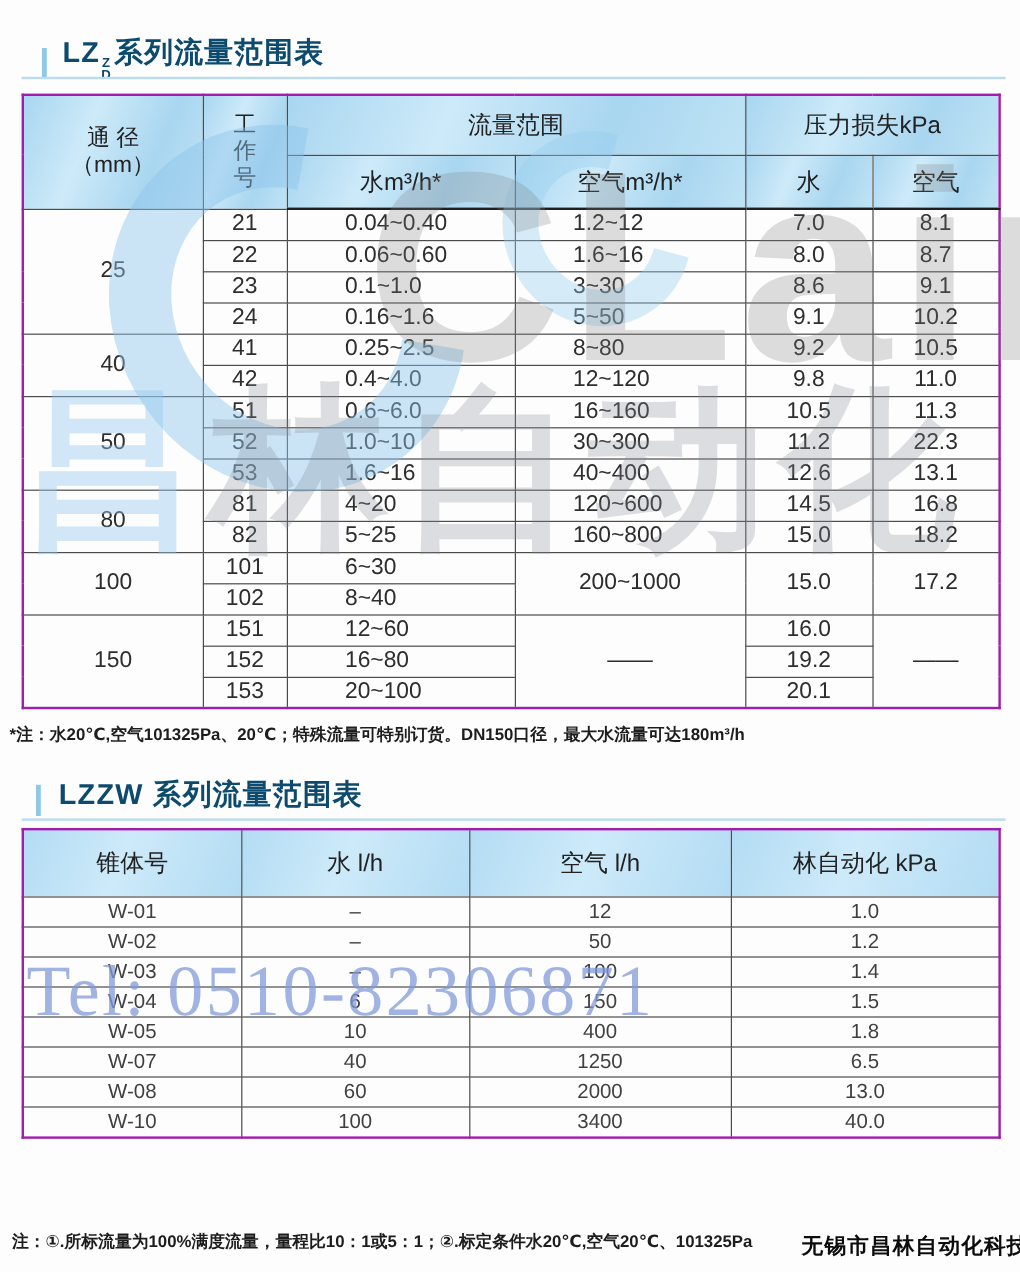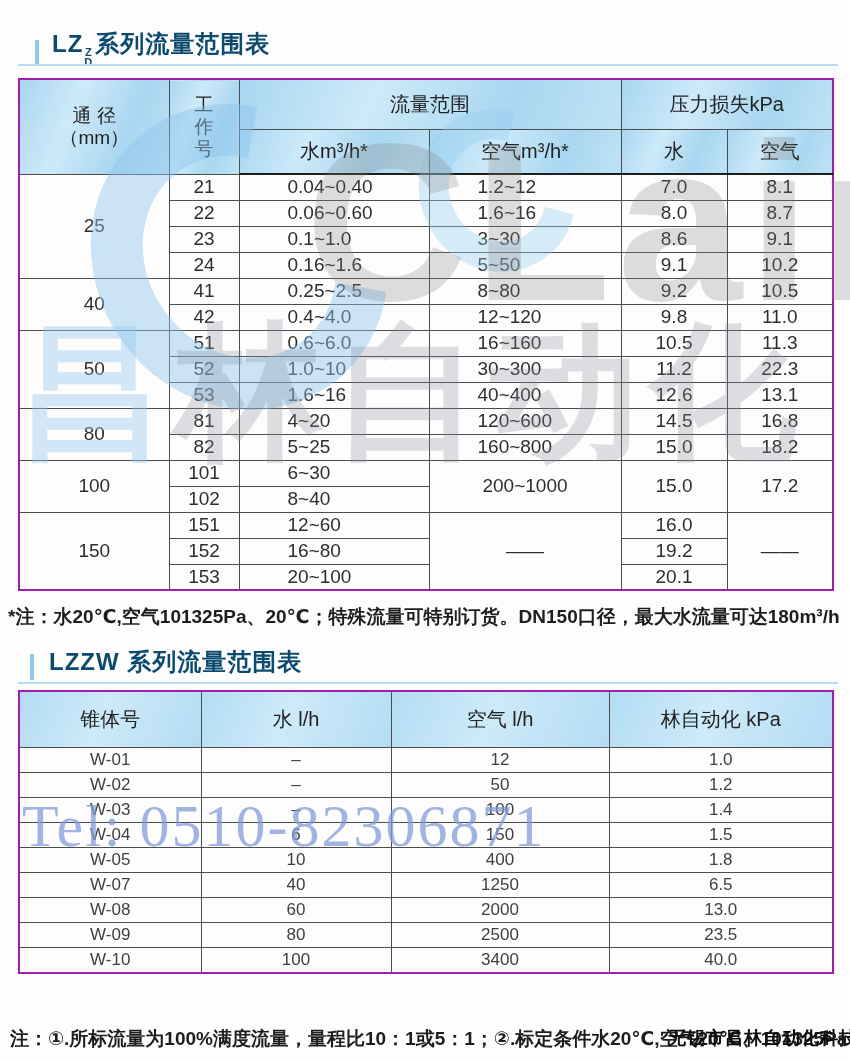--- a/index.html
+++ b/index.html
@@ -22,21 +22,21 @@
   #t2 thead th{background:linear-gradient(112deg,#b3dcf4 0%,#cdeaf9 45%,#b3dcf4 100%);font-weight:normal;font-size:20px;color:#222;height:53px;}
   #t1 tbody tr{height:26px;}
   #t1 tbody td{font-size:19px;color:#2e2e2e;}
   #t2 tbody tr{height:25px;}
   #t2 tbody td{font-size:17px;color:#404040;}
   #t1 td.l{text-align:left;padding-left:48px;}
   #t1 td.dia{font-size:19px;}
   .vtext{width:22px;margin:0 auto;line-height:1.15;word-break:break-all;font-size:19px;text-align:center;}
   .hdr2{font-size:19px;line-height:22px;}
   
-  .note{font-size:19px;font-weight:600;color:#1d1d1d;white-space:nowrap;z-index:3;}
+  .note{font-size:14px;font-weight:600;color:#1d1d1d;white-space:nowrap;z-index:3;}
   .company{font-size:18px;font-weight:bold;color:#0c0c0c;letter-spacing:1px;z-index:6;white-space:nowrap;}
   
   .wm{pointer-events:none;z-index:4;white-space:nowrap;}
   .wm-ring{border-radius:50%;border-style:solid;border-color:rgba(140,196,235,0.45);}
   .ring1{width:185px;height:210px;border-width:52px;border-right-color:transparent;transform:rotate(-35deg);}
   .ring2{width:95px;height:105px;border-width:30px;border-color:rgba(150,204,240,0.38);border-right-color:transparent;transform:rotate(-30deg);}
   .wm-letters{font-size:225px;line-height:1;font-weight:bold;color:rgba(128,128,128,0.26);letter-spacing:6px;}
   .wm-cn{font-size:148px;line-height:1;font-weight:bold;letter-spacing:10px;color:rgba(134,140,150,0.28);}
   .wm-cn .first{color:rgba(148,200,238,0.42);}
   .wm-telfax{font-family:"Liberation Serif","DejaVu Serif",serif;font-size:60px;color:rgba(129,154,216,0.75);letter-spacing:2px;}
@@ -256,26 +256,20 @@
         <td>1250</td>
         <td>6.5</td>
       </tr>
       <tr>
         <td>W-08</td>
         <td>60</td>
         <td>2000</td>
         <td>13.0</td>
       </tr>
       <tr>
-        <td>W-09</td>
-        <td>80</td>
-        <td>2500</td>
-        <td>23.5</td>
-      </tr>
-      <tr>
         <td>W-10</td>
         <td>100</td>
         <td>3400</td>
         <td>40.0</td>
       </tr>
     </tbody>
   </table>
 
   <div class="abs note" style="left:10px;top:1026px;">注：①.所标流量为100%满度流量，量程比10：1或5：1；②.标定条件水20℃,空气20℃、101325Pa</div>
   <div class="abs company" style="left:668px;top:1026px;">无锡市昌林自动化科技</div>

